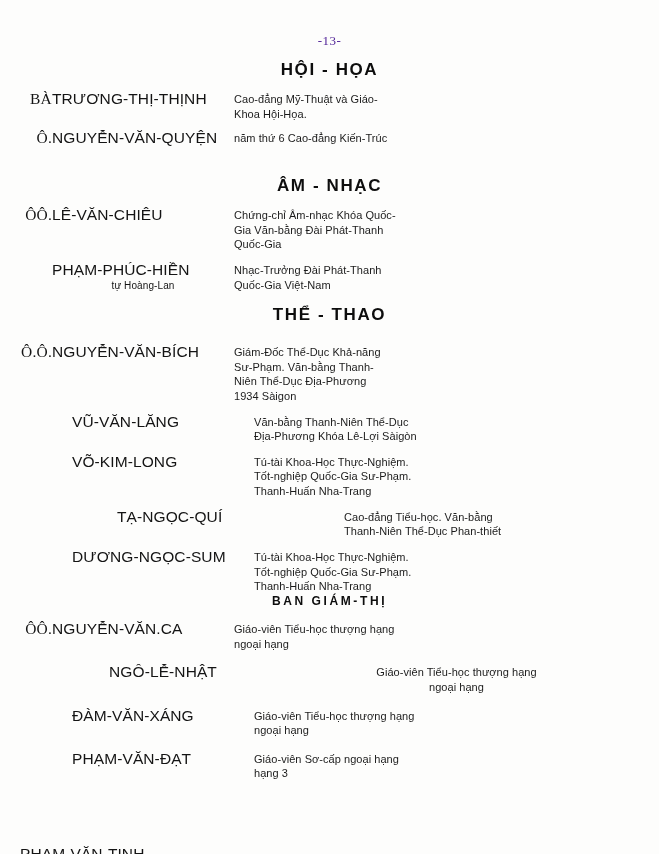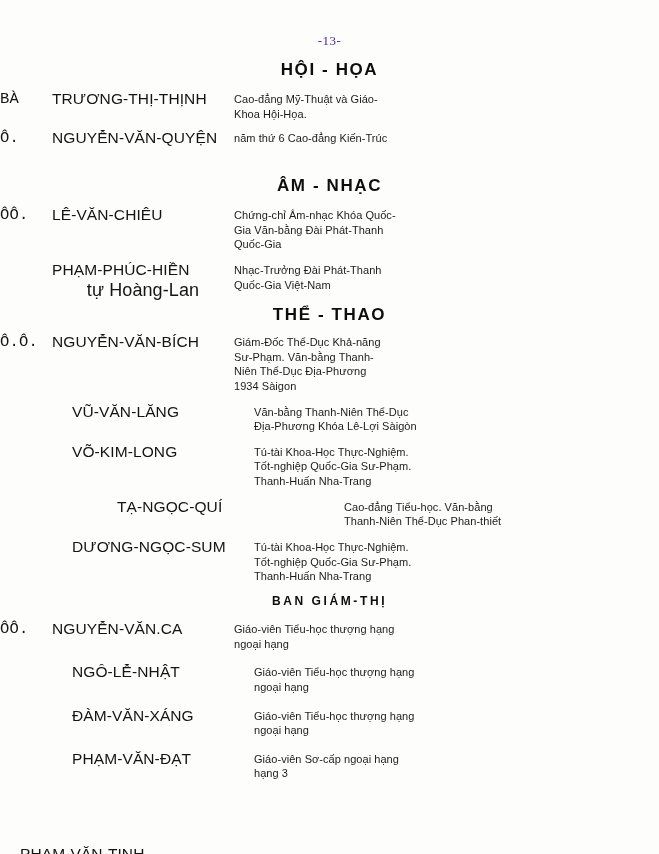--- a/index.html
+++ b/index.html
@@ -49,41 +49,41 @@
   }
 
   
   .entry {
     display: flex;
     align-items: flex-start;
   }
   .col-prefix {
     width: 52px;
     flex: 0 0 52px;
-    text-align: left;
-    font-family: Liberation Mono, monospace;
+    text-align: right;
+    font-family: Liberation Serif, serif;
     font-size: 15.5px;
     letter-spacing: 0.2px;
     color: #141414;
-    padding-left: 0;
+    padding-left: 10px;
     box-sizing: border-box;
   }
   .col-name {
     width: 182px;
     flex: 0 0 182px;
     font-family: "Liberation Sans", "DejaVu Sans", sans-serif;
     font-size: 15.5px;
     letter-spacing: 0.1px;
     color: #141414;
     line-height: 1.18;
   }
   .col-name .alias {
     display: block;
     text-align: center;
-    font-size: 18px;
+    font-size: 10px;
     letter-spacing: 0.1px;
     margin-top: 1px;
   }
   .col-name.indent {
     padding-left: 20px;
   }
   .col-desc {
     flex: 1 1 auto;
     font-family: "Liberation Sans", "DejaVu Sans", sans-serif;
     font-size: 11px;
@@ -156,21 +156,21 @@
       <div class="col-desc">
         <span class="line">Nhạc-Trưởng Đài Phát-Thanh</span>
         <span class="line">Quốc-Gia Việt-Nam</span>
       </div>
     </div>
   </div>
 
   <div class="blk" style="top:305px;">
     <div class="section-heading">THỂ - THAO</div>
 
-    <div class="entry" style="margin-top:8px;">
+    <div class="entry" style="margin-top:18px;">
       <div class="col-prefix">Ô.Ô.</div>
       <div class="col-name">
         <span>NGUYỄN-VĂN-BÍCH</span>
       </div>
       <div class="col-desc">
         <span class="line">Giám-Đốc Thể-Dục Khả-năng</span>
         <span class="line">Sư-Phạm. Văn-bằng Thanh-</span>
         <span class="line">Niên Thể-Dục Địa-Phương</span>
         <span class="line">1934 Sàigon</span>
       </div>
@@ -230,21 +230,21 @@
       <div class="col-prefix">ÔÔ.</div>
       <div class="col-name">
         <span>NGUYỄN-VĂN.CA</span>
       </div>
       <div class="col-desc">
         <span class="line">Giáo-viên Tiểu-học thượng hạng</span>
         <span class="line">ngoại hạng</span>
       </div>
     </div>
 
-    <div class="entry" style="margin-top:12px;">
+    <div class="entry" style="margin-top:12px;text-align:center;">
       <div class="col-prefix"></div>
       <div class="col-name indent">
         <span>NGÔ-LỄ-NHẬT</span>
       </div>
       <div class="col-desc">
         <span class="line">Giáo-viên Tiểu-học thượng hạng</span>
         <span class="line">ngoại hạng</span>
       </div>
     </div>
 

